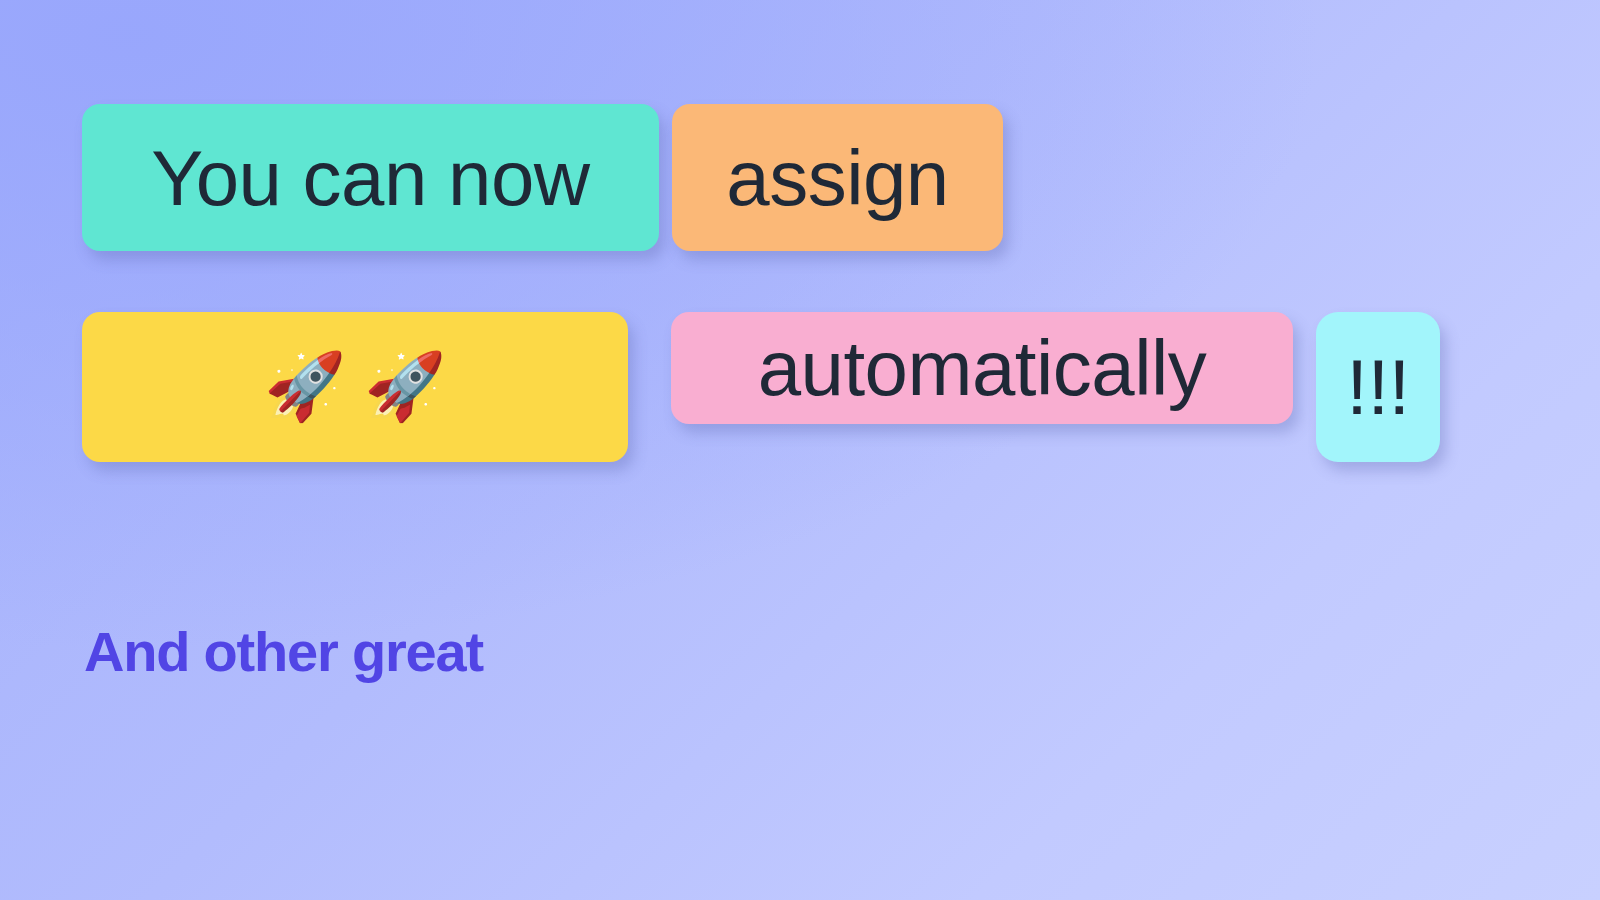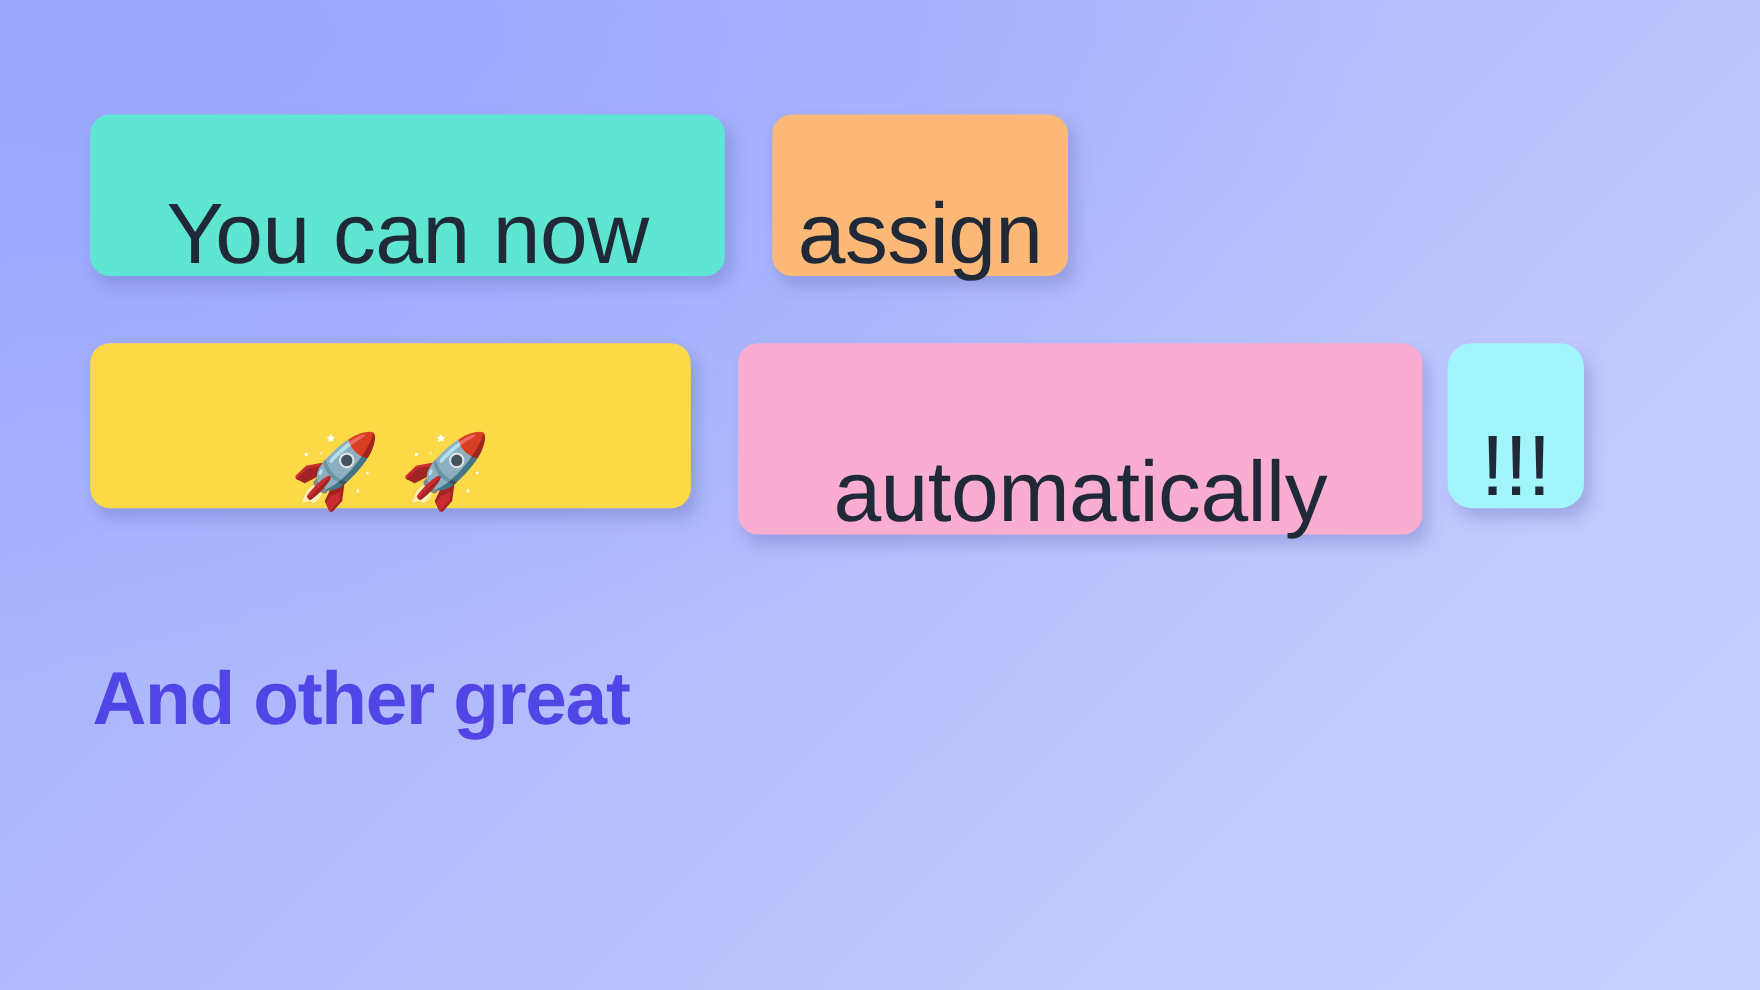--- a/index.html
+++ b/index.html
@@ -20,21 +20,21 @@
     background:
       radial-gradient(120% 110% at 8% 4%, rgba(152,166,252,0.95) 0%, rgba(152,166,252,0.0) 62%),
       linear-gradient(135deg, #a3b0fc 0%, #b2bcfd 42%, #c2caff 75%, #c8d0ff 100%);
     overflow: hidden;
   }
 
   
   .chip {
     position: absolute;
     display: flex;
-    align-items: flex-end;
+    align-items: center;
     justify-content: center;
     box-sizing: border-box;
     border-radius: 18px;
     color: #1f2937;
     font-weight: 400;
     letter-spacing: -0.5px;
     white-space: nowrap;
     box-shadow: 6px 9px 14px rgba(86, 96, 170, 0.30);
   }
   .chip .txt {
@@ -47,56 +47,56 @@
     font-family: "DejaVu Sans", sans-serif;
   }
 
   #chip-you-can-now {
     left: 82px;  top: 104px;
     width: 577px; height: 147px;
     background: #5fe6d2;
     font-size: 78px;
   }
   #chip-assign {
-    left: 702px; top: 104px;
-    width: 269px; height: 147px;
+    left: 672px; top: 104px;
+    width: 331px; height: 147px;
     background: #fbb877;
     font-size: 78px;
   }
   #chip-labels {
     left: 82px;  top: 312px;
     width: 546px; height: 150px;
     background: #fcd947;
     font-size: 76px;
     gap: 18px;
   }
   #chip-labels .emoji { font-size: 66px; }
   #chip-automatically {
     left: 671px; top: 312px;
-    width: 622px; height: 174px;
+    width: 622px; height: 112px;
     background: #f9aed1;
     font-size: 78px;
   }
   #chip-bangs {
     left: 1316px; top: 312px;
     width: 124px; height: 150px;
     background: #a2f5fb;
     font-size: 78px;
     border-radius: 22px;
   }
 
   
   #headline {
     position: absolute;
     left: 84px;
-    top: 596px;
+    top: 620px;
     width: 900px;
     margin: 0;
     color: #5145e5;
-    font-size: 68px;
+    font-size: 56px;
     font-weight: 700;
     line-height: 1.16;
     letter-spacing: -1.2px;
   }
   #headline .line {
     display: block;
   }
 </style>
 </head>
 <body>

